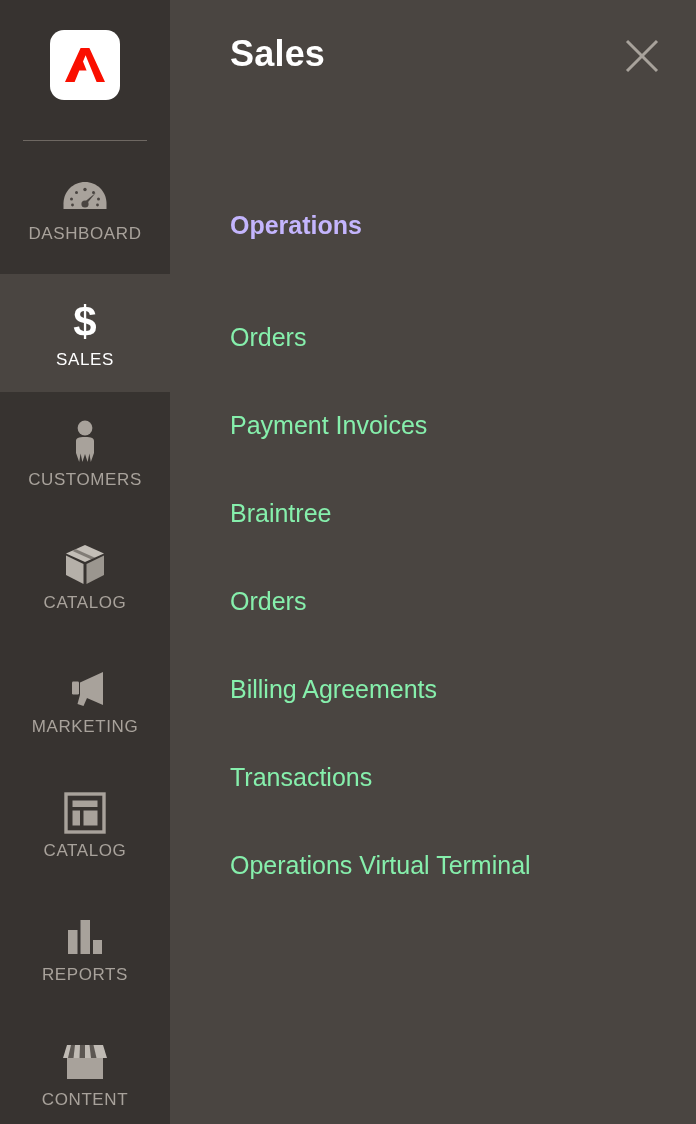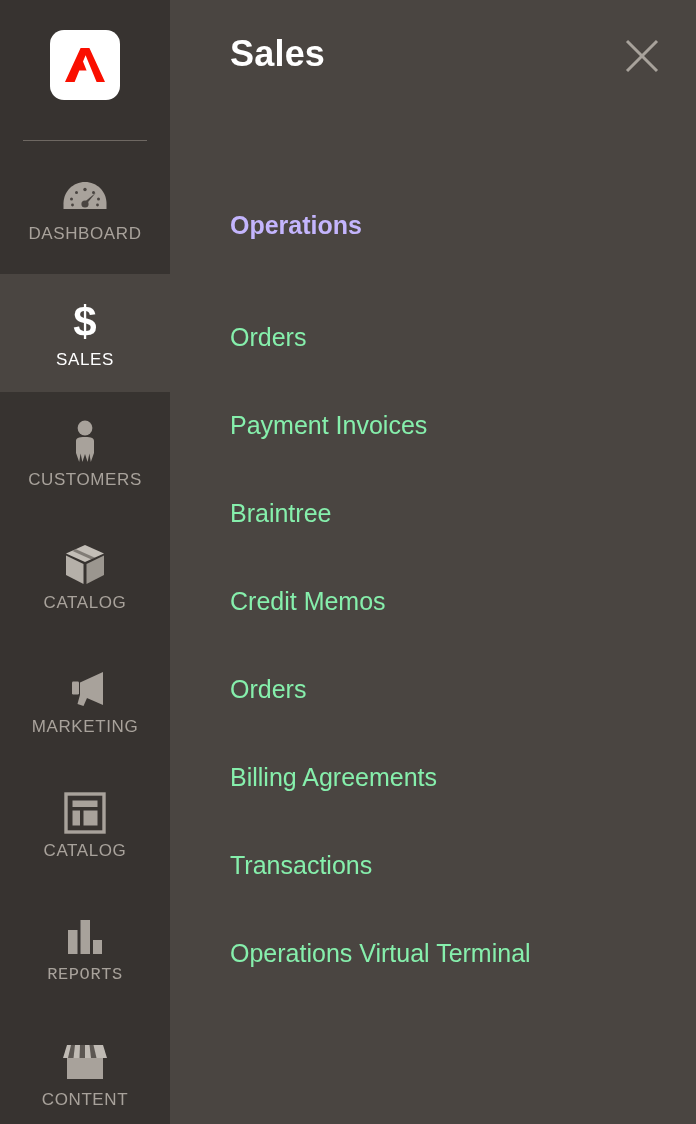--- a/index.html
+++ b/index.html
@@ -78,21 +78,21 @@
   }
   .rail-item.active .rail-label { color: #ffffff; }
 
   
   #rail-dashboard { height: 133px; }
   #rail-sales     { height: 118px; }
   #rail-catalog   { height: 123px; }
   #rail-customers { height: 123px; }
   #rail-marketing { height: 124px; }
   #rail-content   { height: 124px; }
-  #rail-reports   { height: 125px; font-family: Liberation Mono, monospace; }
+  #rail-reports   { height: 125px; }
   #rail-stores    { height: 124px; }
 
   
   #panel {
     position: relative;
     flex: 1 1 auto;
     height: 1124px;
     background: #4a4541;
   }
   #panel-header {
@@ -286,23 +286,20 @@
       <div class="panel-item">
         <span class="panel-item-label">Orders</span>
       </div>
       <div class="panel-item">
         <span class="panel-item-label">Payment Invoices</span>
       </div>
       <div class="panel-item">
         <span class="panel-item-label">Braintree</span>
       </div>
       <div class="panel-item">
-        <span class="panel-item-label">Credit Memos</span>
-      </div>
-      <div class="panel-item">
         <span class="panel-item-label">Orders</span>
       </div>
       <div class="panel-item">
         <span class="panel-item-label">Billing Agreements</span>
       </div>
       <div class="panel-item">
         <span class="panel-item-label">Transactions</span>
       </div>
       <div class="panel-item">
         <span class="panel-item-label">Operations Virtual Terminal</span>

